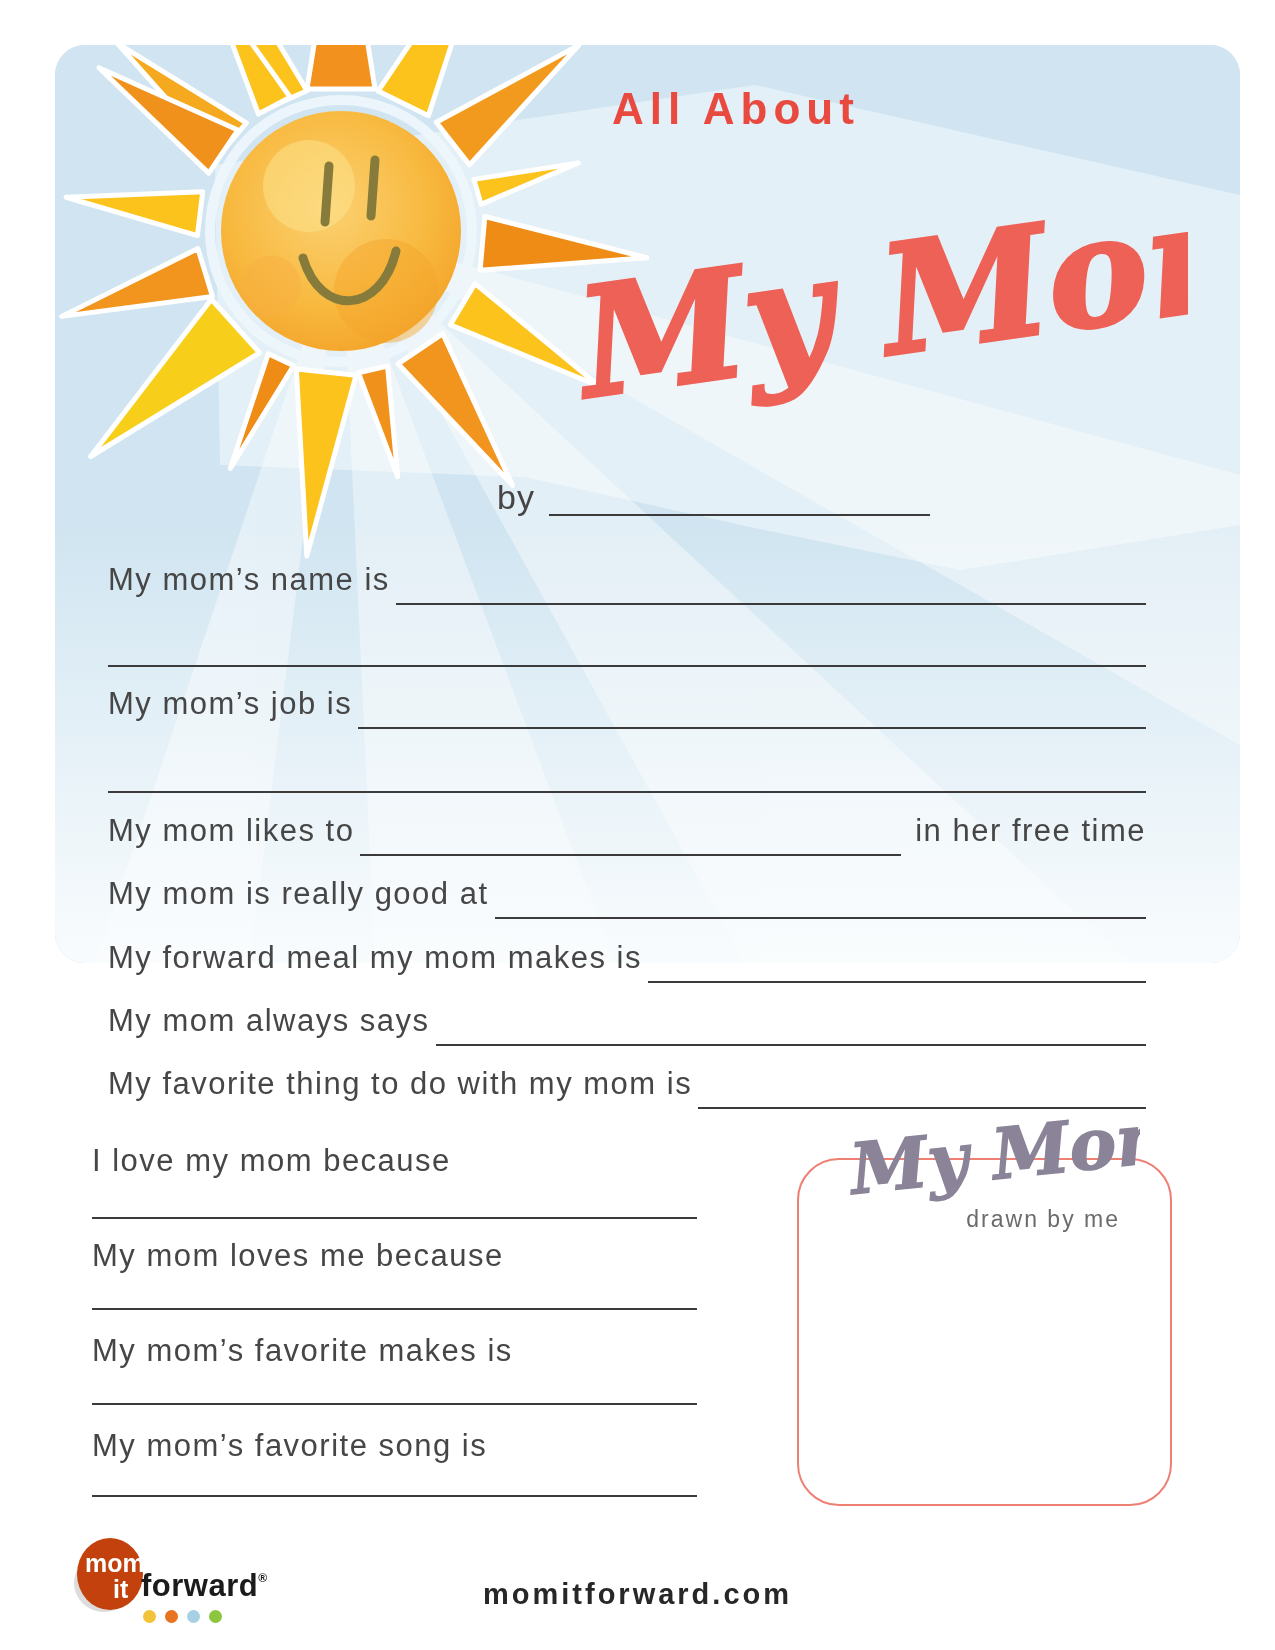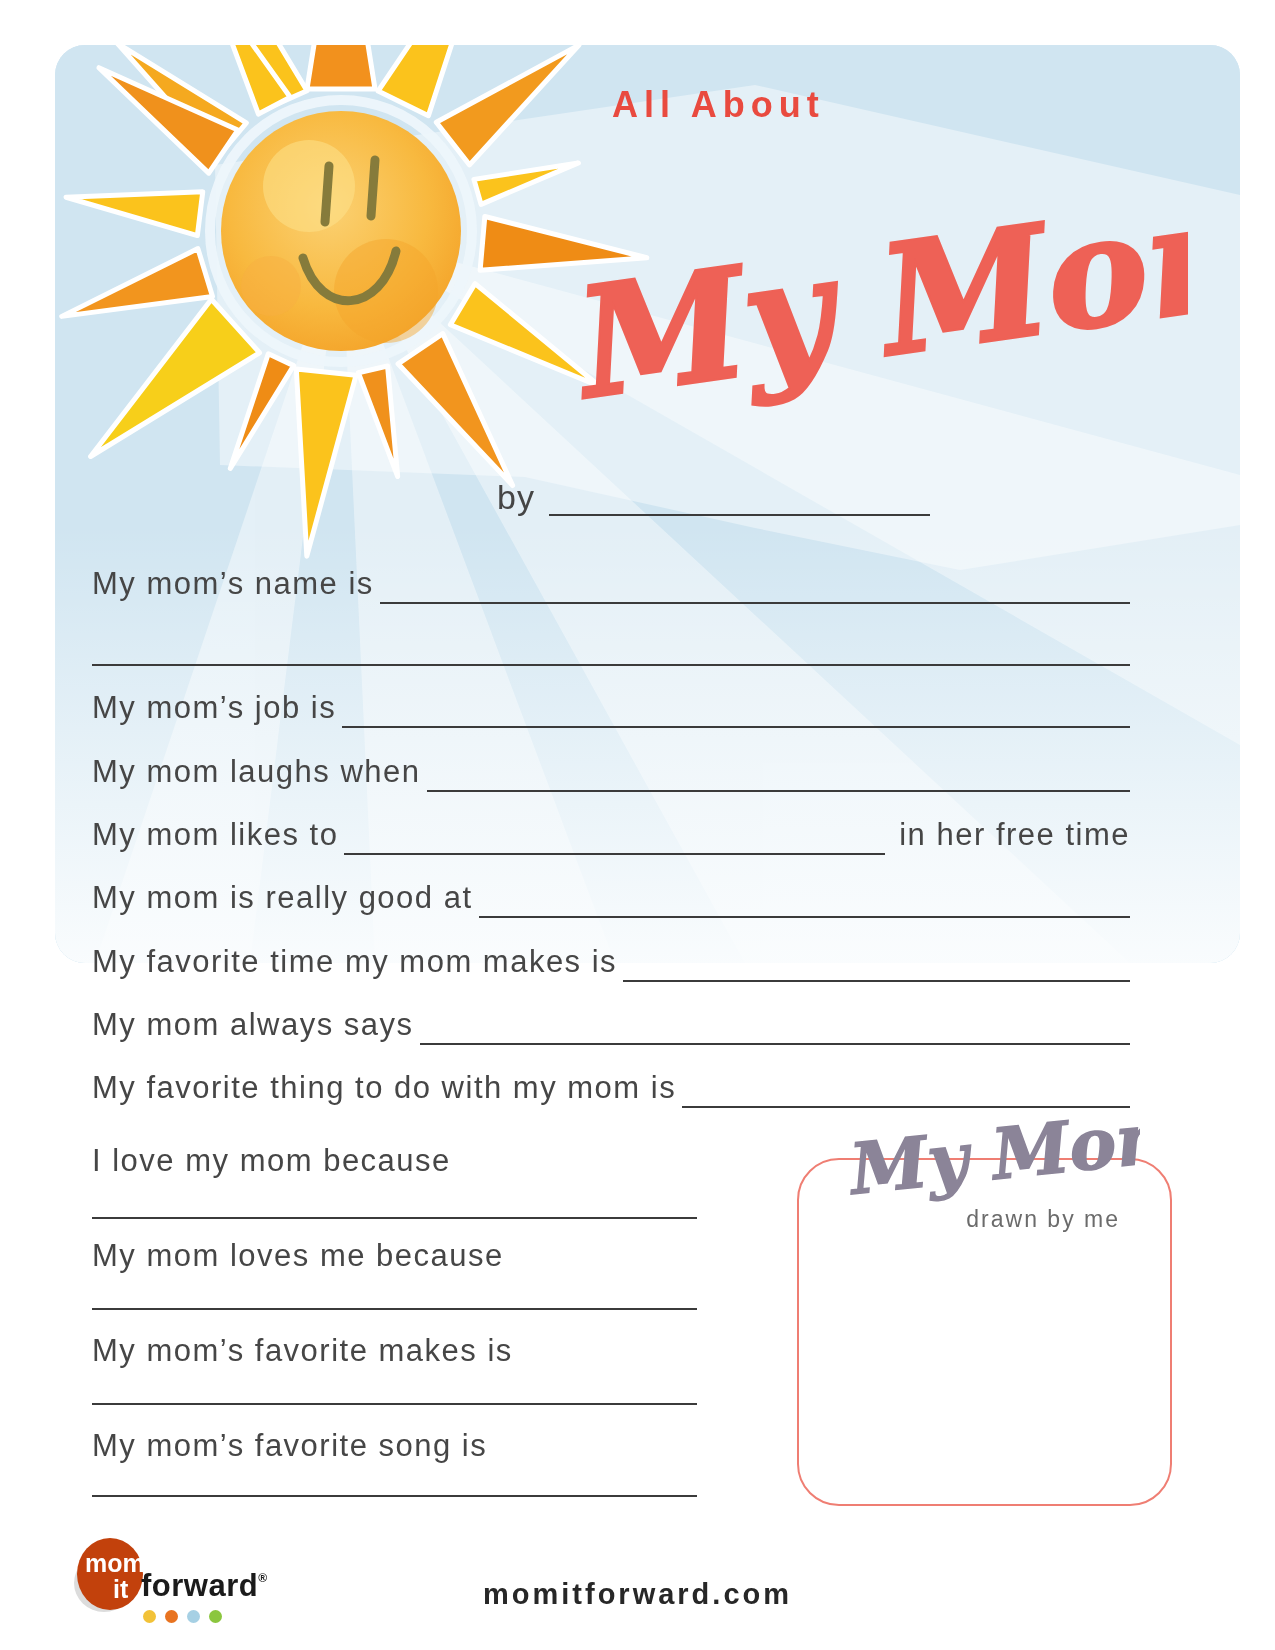--- a/index.html
+++ b/index.html
@@ -10,38 +10,38 @@
   
   .sky{
     position:absolute;left:55px;top:45px;width:1185px;height:918px;
     border-radius:30px;overflow:hidden;background:#d0e5f1;
   }
   .sky svg.bg{position:absolute;left:0;top:0;}
   .sun-wrap{position:absolute;left:-64px;top:-159px;width:700px;height:700px;}
   
   .eyebrow{
     position:absolute;left:612px;top:84px;
-    font-size:36px;font-weight:bold;letter-spacing:6px;color:#e94a3f;
+    font-size:44px;font-weight:bold;letter-spacing:6px;color:#e94a3f;
   }
   .script-title{position:absolute;left:558px;top:128px;width:630px;height:335px;}
   .script-title text{
     font-family:"DejaVu Serif", serif;font-style:italic;font-weight:bold;
     font-size:150px;fill:#ee6156;stroke:#ee6156;stroke-width:4px;paint-order:stroke;
   }
   
   .by-row{
     position:absolute;left:497px;top:470px;width:433px;height:46px;
     display:flex;align-items:flex-end;gap:14px;
   }
   .by-row .lbl{font-size:34px;color:#454545;letter-spacing:1px;line-height:1;padding-bottom:2px;}
   .wline{flex:1;border-bottom:2px solid #3b3b3b;height:100%;}
   
   .row{
-    position:absolute;left:92px;width:1038px;height:46px;
-    display:flex;align-items:flex-end;gap:6px;
+    position:absolute;left:108px;width:1038px;height:46px;
+    display:flex;align-items:center;gap:6px;
   }
   .row .lbl,.blk-lbl,.suffix{
     font-size:31px;color:#464646;letter-spacing:1.5px;white-space:nowrap;
     line-height:1.15;padding-bottom:2px;
   }
   .suffix{padding-left:8px;}
   .blk-lbl{position:absolute;left:92px;}
   .blk-line{position:absolute;left:92px;width:605px;border-bottom:2px solid #3b3b3b;height:2px;}
   
   .draw-box{
@@ -152,34 +152,33 @@
   <div class="wline"></div>
 </div>
 <div class="row" style="top:620px">
   <div class="wline"></div>
 </div>
 <div class="row" style="top:682px">
   <span class="lbl">My mom’s job is</span>
   <div class="wline"></div>
 </div>
 <div class="row" style="top:746px">
-  <span class="lbl">My mom laughs when</span>
   <div class="wline"></div>
 </div>
 <div class="row" style="top:809px">
   <span class="lbl">My mom likes to</span>
   <div class="wline"></div>
   <span class="lbl suffix">in her free time</span>
 </div>
 <div class="row" style="top:872px">
   <span class="lbl">My mom is really good at</span>
   <div class="wline"></div>
 </div>
 <div class="row" style="top:936px">
-  <span class="lbl">My favorite time my mom makes is</span>
+  <span class="lbl">My forward meal my mom makes is</span>
   <div class="wline"></div>
 </div>
 <div class="row" style="top:999px">
   <span class="lbl">My mom always says</span>
   <div class="wline"></div>
 </div>
 <div class="row" style="top:1062px">
   <span class="lbl">My favorite thing to do with my mom is</span>
   <div class="wline"></div>
 </div>

